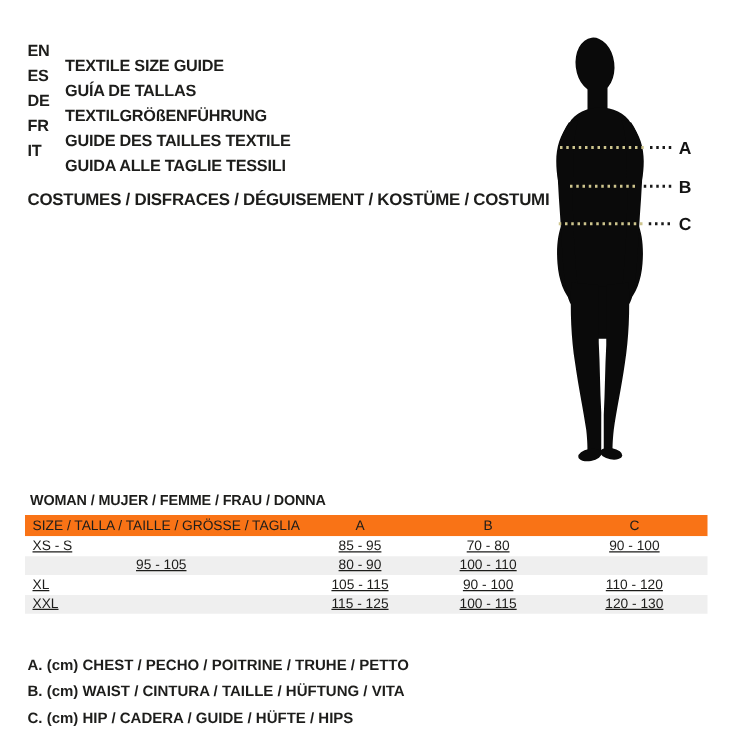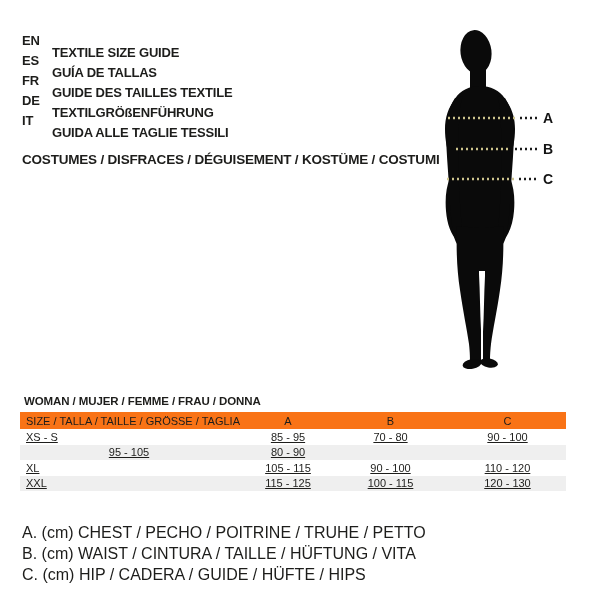--- a/index.html
+++ b/index.html
@@ -42,43 +42,43 @@
   .size-table { position:absolute; left:20px; top:412px; width:552px; font-size:11px; }
   .t-row { display:grid; grid-template-columns:218px 100px 105px 129px; align-items:center; }
   .t-header { background:#f97316; height:17px; font-weight:500; }
   .t-body-row { height:15.5px; background:#ffffff;text-decoration:underline; }
   .t-body-row.alt { background:#efefef; }
   .c-size { padding-left:6px; white-space:nowrap; }
   .c-val { text-align:center; white-space:nowrap; }
 
   
   .measure-legend { position:absolute; left:22px; top:522px; }
-  .legend-line { height:21px; line-height:21px; font-size:16px; font-weight:400; white-space:nowrap; }
+  .legend-line { height:21px; line-height:21px; font-size:12px; font-weight:700; white-space:nowrap; }
 </style>
 </head>
 <body>
 
 <div class="page">
 
   <div class="lang-list">
     <div class="lang-row">
       <span class="lang-code">EN</span>
       <span class="lang-label">TEXTILE SIZE GUIDE</span>
     </div>
     <div class="lang-row">
       <span class="lang-code">ES</span>
       <span class="lang-label">GUÍA DE TALLAS</span>
     </div>
     <div class="lang-row">
+      <span class="lang-code">DE</span>
+      <span class="lang-label">TEXTILGRÖßENFÜHRUNG</span>
+    </div>
+    <div class="lang-row">
       <span class="lang-code">FR</span>
       <span class="lang-label">GUIDE DES TAILLES TEXTILE</span>
-    </div>
-    <div class="lang-row">
-      <span class="lang-code">DE</span>
-      <span class="lang-label">TEXTILGRÖßENFÜHRUNG</span>
     </div>
     <div class="lang-row">
       <span class="lang-code">IT</span>
       <span class="lang-label">GUIDA ALLE TAGLIE TESSILI</span>
     </div>
   </div>
 
   <div class="category-heading">COSTUMES / DISFRACES / DÉGUISEMENT / KOSTÜME / COSTUMI</div>
 
   <div class="figure-wrap">
@@ -138,20 +138,21 @@
     </div>
     <div class="t-row t-body-row">
       <div class="c-size">XS - S</div>
       <div class="c-val">85 - 95</div>
       <div class="c-val">70 - 80</div>
       <div class="c-val">90 - 100</div>
     </div>
     <div class="t-row t-body-row alt">
       <div class="c-val">95 - 105</div>
       <div class="c-val">80 - 90</div>
+      <div class="c-val">100 - 110</div>
     </div>
     <div class="t-row t-body-row">
       <div class="c-size">XL</div>
       <div class="c-val">105 - 115</div>
       <div class="c-val">90 - 100</div>
       <div class="c-val">110 - 120</div>
     </div>
     <div class="t-row t-body-row alt">
       <div class="c-size">XXL</div>
       <div class="c-val">115 - 125</div>

